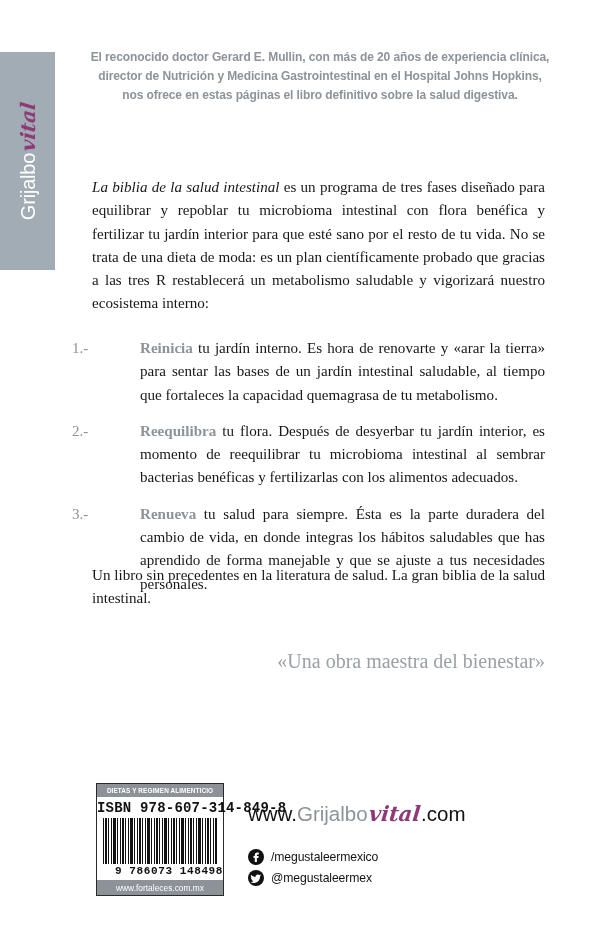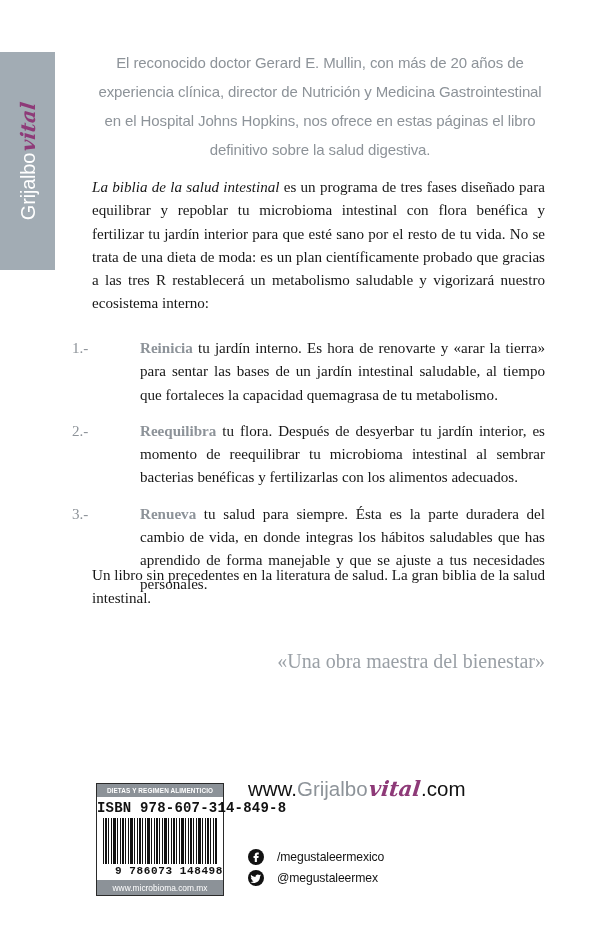--- a/index.html
+++ b/index.html
@@ -53,23 +53,23 @@
   }
 
   
   .header-blurb {
     position: absolute;
     left: 90px;
     top: 48px;
     width: 460px;
     text-align: center;
     font-family: "Liberation Sans", sans-serif;
-    font-weight: 400;
-    font-size: 15px;
-    line-height: 29px;
+    font-weight: 700;
+    font-size: 12px;
+    line-height: 19px;
     color: #8d9399;
     letter-spacing: -0.1px;
   }
 
   
   .body-col {
     position: absolute;
     left: 92px;
     top: 176px;
     width: 453px;
@@ -224,21 +224,21 @@
     font-weight: 400;
     text-align: center;
     padding: 2.5px 0;
     line-height: 10px;
   }
 
   
   .weburl {
     position: absolute;
     left: 248px;
-    top: 776px;
+    top: 801px;
     font-family: "Liberation Sans", sans-serif;
     font-size: 20.5px;
     font-weight: 400;
     color: #111111;
     white-space: nowrap;
     display: flex;
     align-items: baseline;
   }
   .url-gray { color: #8d9399; }
   .url-vital {
@@ -253,21 +253,21 @@
   }
 
   .social {
     position: absolute;
     left: 248px;
     top: 849px;
   }
   .social-row {
     display: flex;
     align-items: center;
-    gap: 13px;
+    gap: 7px;
     margin-bottom: 5px;
     white-space: nowrap;
   }
   .social-row:last-child { margin-bottom: 0; text-align: center; }
   .si {
     width: 16px;
     height: 16px;
     border-radius: 50%;
     background: #121212;
     display: inline-flex;
@@ -324,21 +324,21 @@
 
 <div class="quote-block">
   <div class="quote-line">«Una obra maestra del bienestar»</div>
 </div>
 
 <div class="barcode">
   <div class="bc-cat">DIETAS Y REGIMEN ALIMENTICIO</div>
   <div class="bc-isbn">ISBN  978-607-314-849-8</div>
   <div class="bc-bars"></div>
   <div class="bc-ean">9  786073 148498</div>
-  <div class="bc-site">www.microbioma.com.mx</div>
+  <div class="bc-site">www.fortaleces.com.mx</div>
 </div>
 
 <div class="weburl">
   <span>www.</span>
     <span class="url-gray">Grijalbo</span>
     <span class="url-vital">vital</span>
     <span>.com</span>
 </div>
 
 <div class="social">

